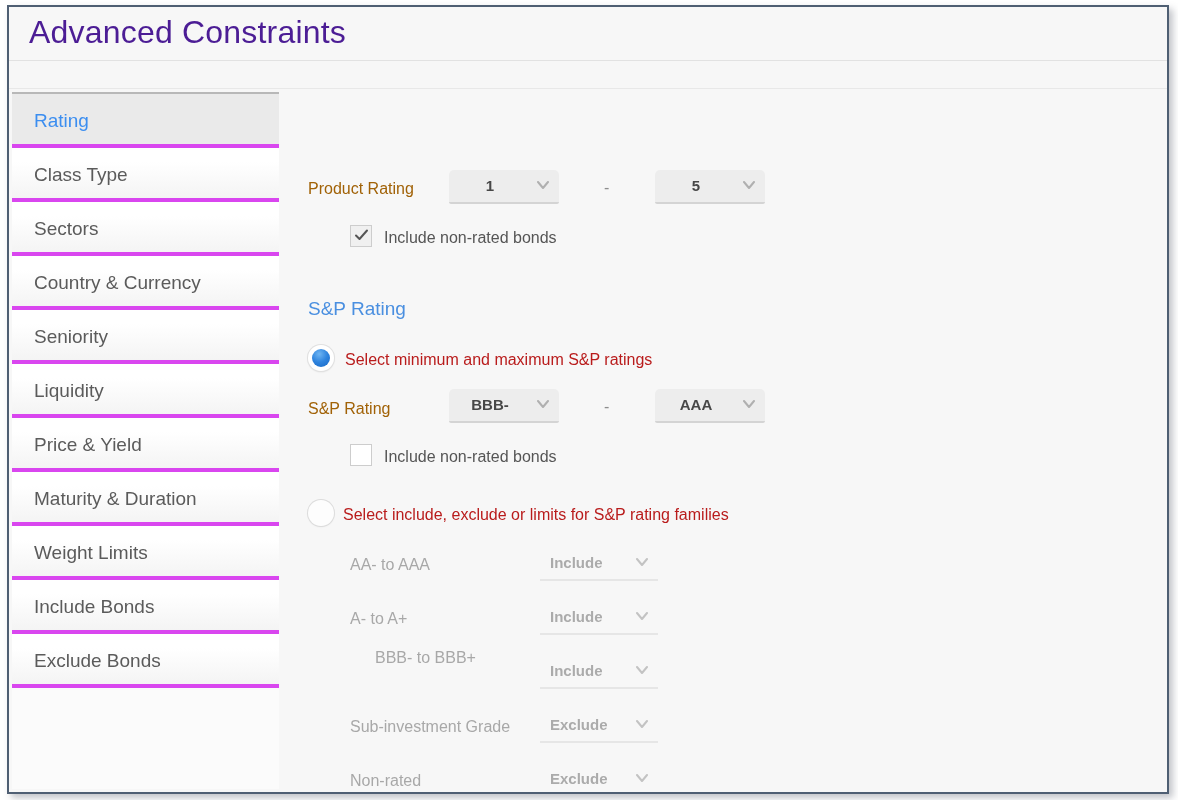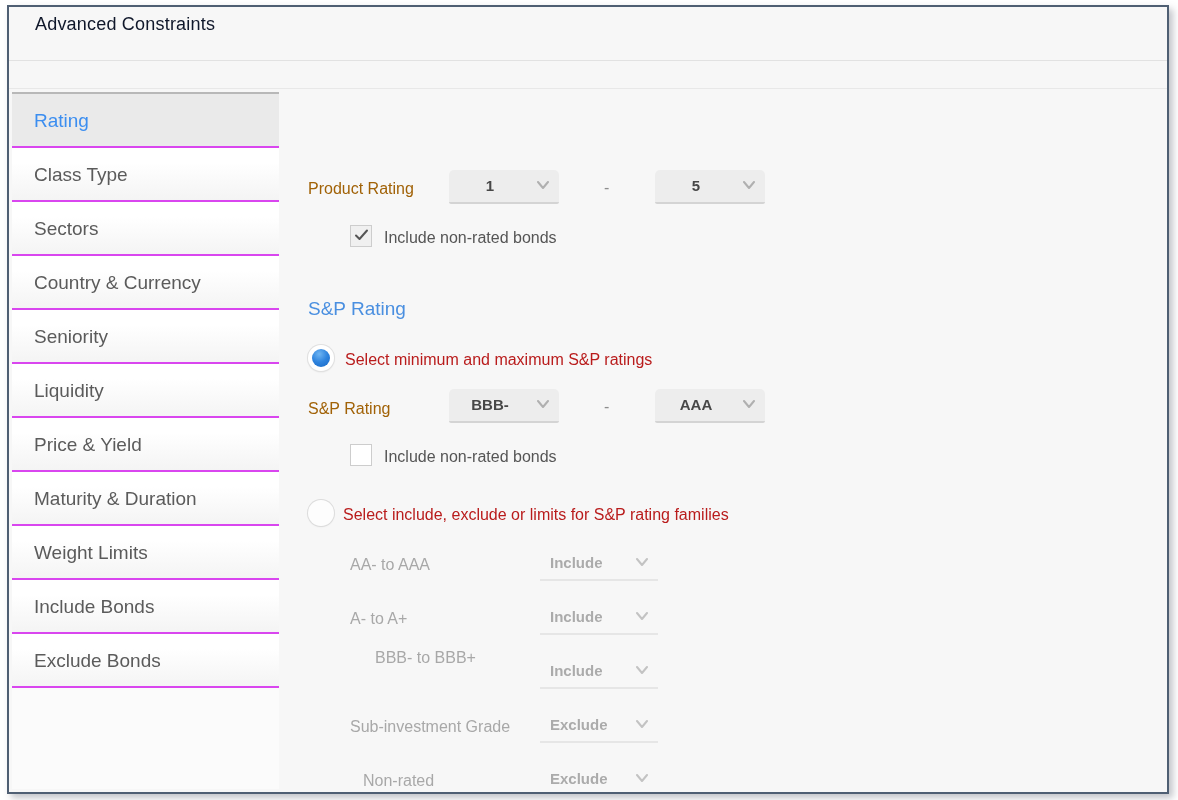--- a/index.html
+++ b/index.html
@@ -31,24 +31,24 @@
     position: absolute;
     left: 0; top: 0;
     width: 100%;
     height: 54px;
     background: #f7f7f7;
     border-bottom: 1px solid #e2e2e2;
     box-sizing: border-box;
   }
   #page-title {
     position: absolute;
-    left: 26px;
+    left: 20px;
     top: 7px;
-    font-size: 18px;
-    color: #0f172a;
+    font-size: 32px;
+    color: #4c1d95;
     letter-spacing: 0.2px;
     white-space: nowrap;
   }
   #header-strip {
     position: absolute;
     left: 0; top: 54px;
     width: 100%;
     height: 28px;
     background: #f7f7f7;
     border-bottom: 1px solid #e8e8e8;
@@ -75,21 +75,21 @@
     box-sizing: border-box;
   }
   .side-item {
     position: relative;
     height: 54px;
     line-height: 54px;
     padding-left: 22px;
     font-size: 19px;
     color: #5b5b5b;
     background: linear-gradient(to bottom, #ffffff 0%, #ffffff 28%, #f4f4f4 100%);
-    border-bottom: 2px solid #d946ef;
+    border-bottom: 4px solid #d946ef;
     box-sizing: border-box;
     white-space: nowrap;
     cursor: pointer;
   }
   .side-item.selected {
     background: #eaeaea;
     color: #3c8ef0;
   }
 
   
@@ -355,21 +355,21 @@
           </div>
           <div class="row-label muted" style="left: 66px; top: 629px;">Sub-investment Grade</div>
           <div class="dropdown disabled" style="left: 256px; top: 620px;">
             <span class="dd-value">Exclude</span>
             <span class="dd-arrow">
               <svg width="12" height="9" viewBox="0 0 12 9">
                 <path d="M1 1 L6 7 L11 1" stroke="#c3c3c3" stroke-width="2" fill="none" stroke-linecap="round" stroke-linejoin="round"></path>
               </svg>
             </span>
           </div>
-          <div class="row-label muted" style="left: 66px; top: 683px; margin-left: 13px;">Non-rated</div>
+          <div class="row-label muted" style="left: 66px; top: 683px;">Non-rated</div>
           <div class="dropdown disabled" style="left: 256px; top: 674px;">
             <span class="dd-value">Exclude</span>
             <span class="dd-arrow">
               <svg width="12" height="9" viewBox="0 0 12 9">
                 <path d="M1 1 L6 7 L11 1" stroke="#c3c3c3" stroke-width="2" fill="none" stroke-linecap="round" stroke-linejoin="round"></path>
               </svg>
             </span>
           </div>
         </div>
 

